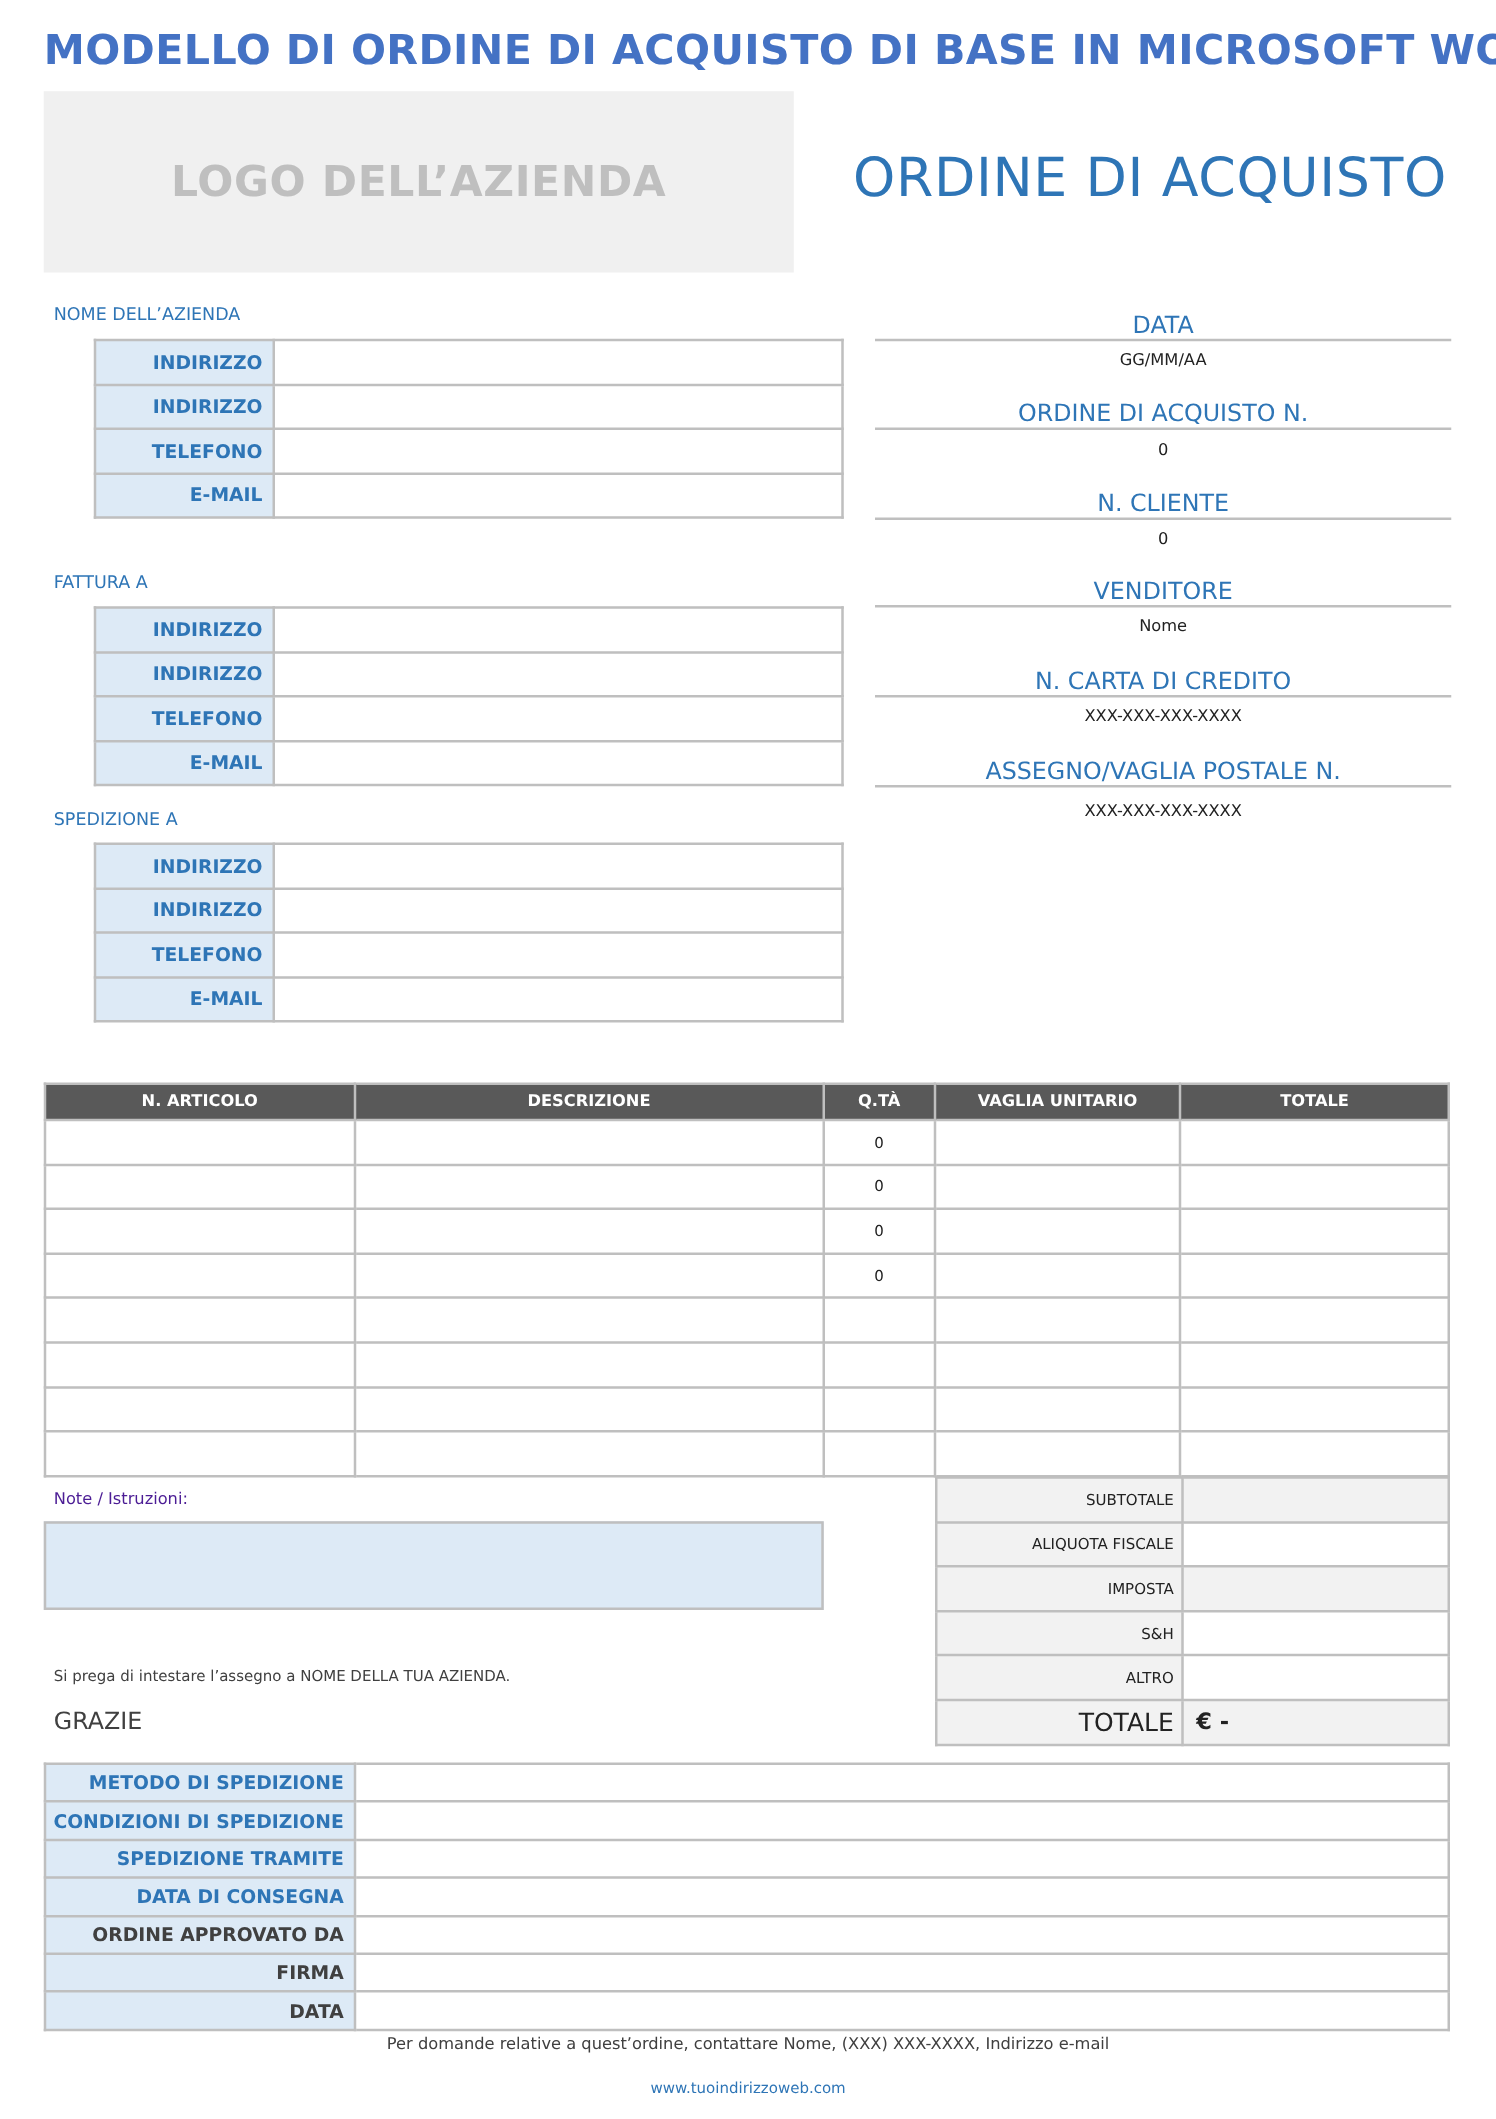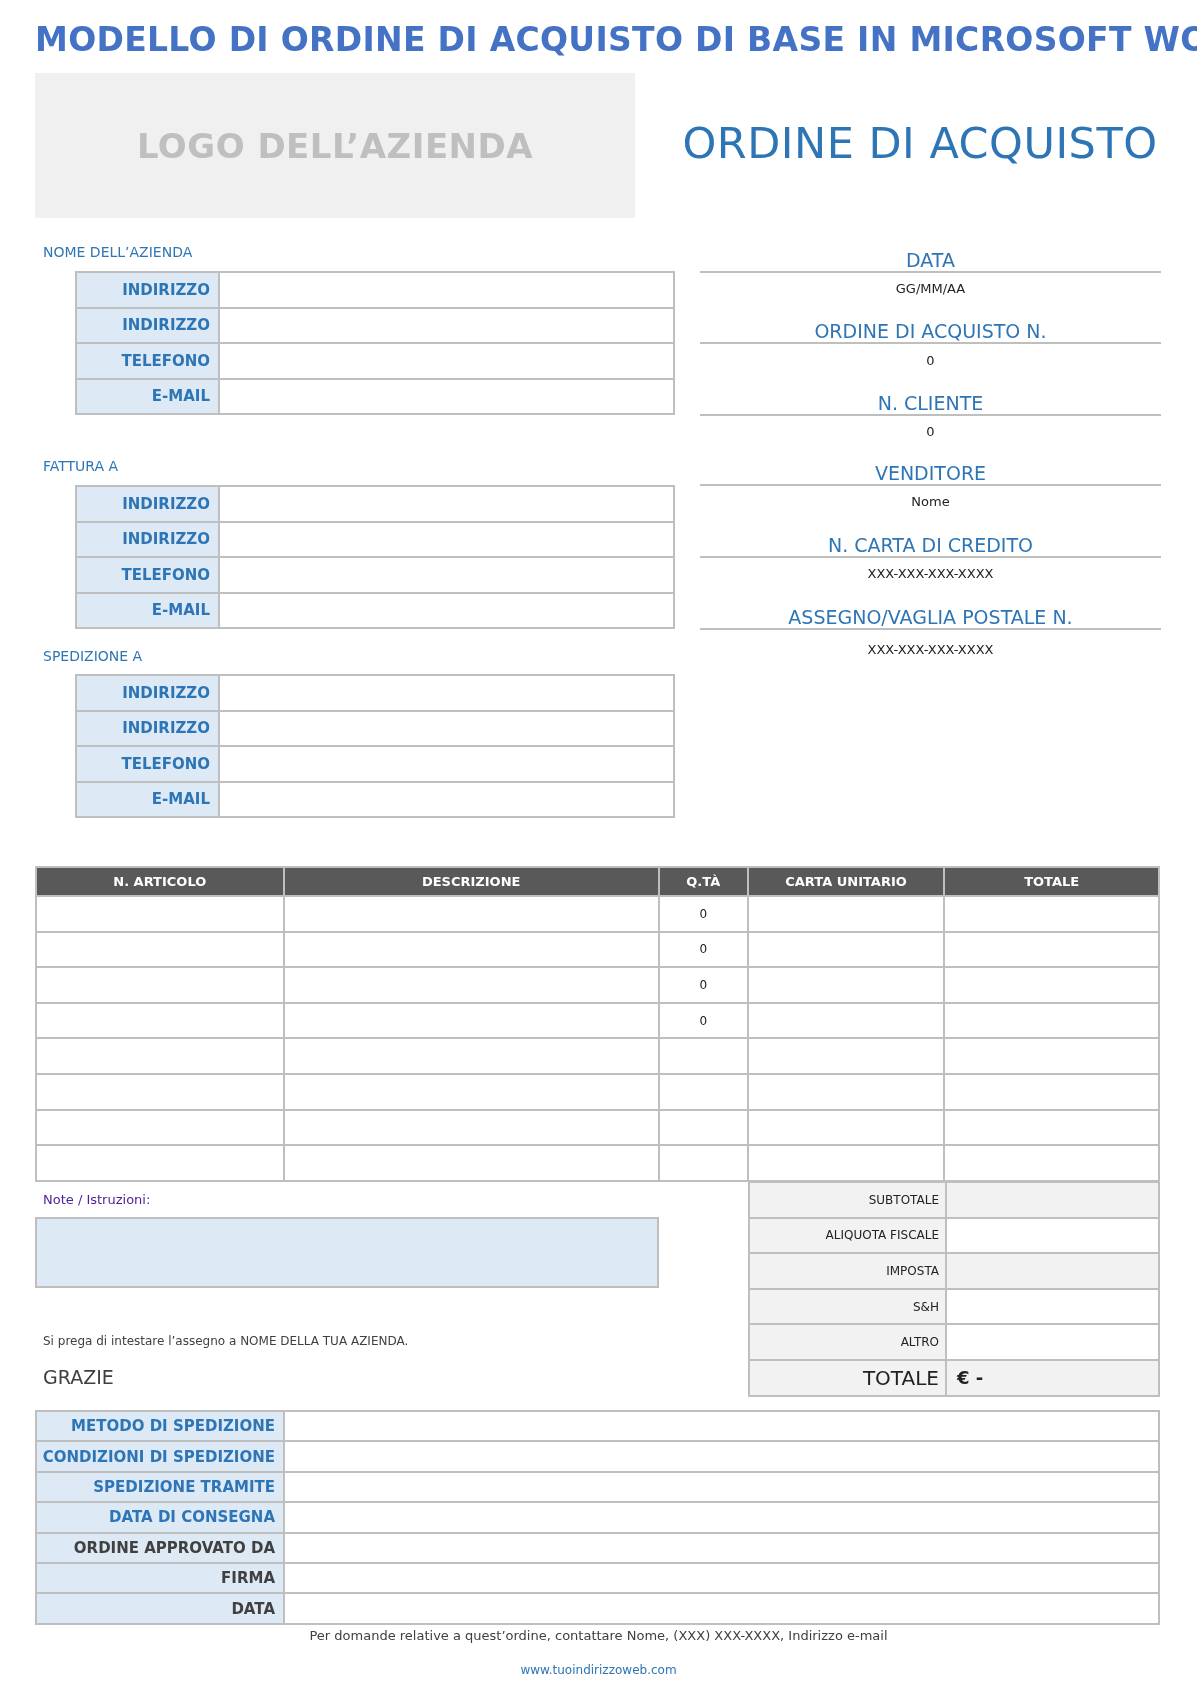--- a/index.html
+++ b/index.html
@@ -142,21 +142,21 @@
       <col style="width:376px">
       <col style="width:89px">
       <col style="width:197px">
       <col style="width:215px">
   </colgroup>
   <thead>
     <tr>
       <th>N. ARTICOLO</th>
       <th>DESCRIZIONE</th>
       <th>Q.TÀ</th>
-      <th>CARTA UNITARIO</th>
+      <th>VAGLIA UNITARIO</th>
       <th>TOTALE</th>
     </tr>
   </thead>
   <tbody>
     <tr>
         <td></td>
         <td></td>
         <td>0</td>
         <td></td>
         <td></td>

